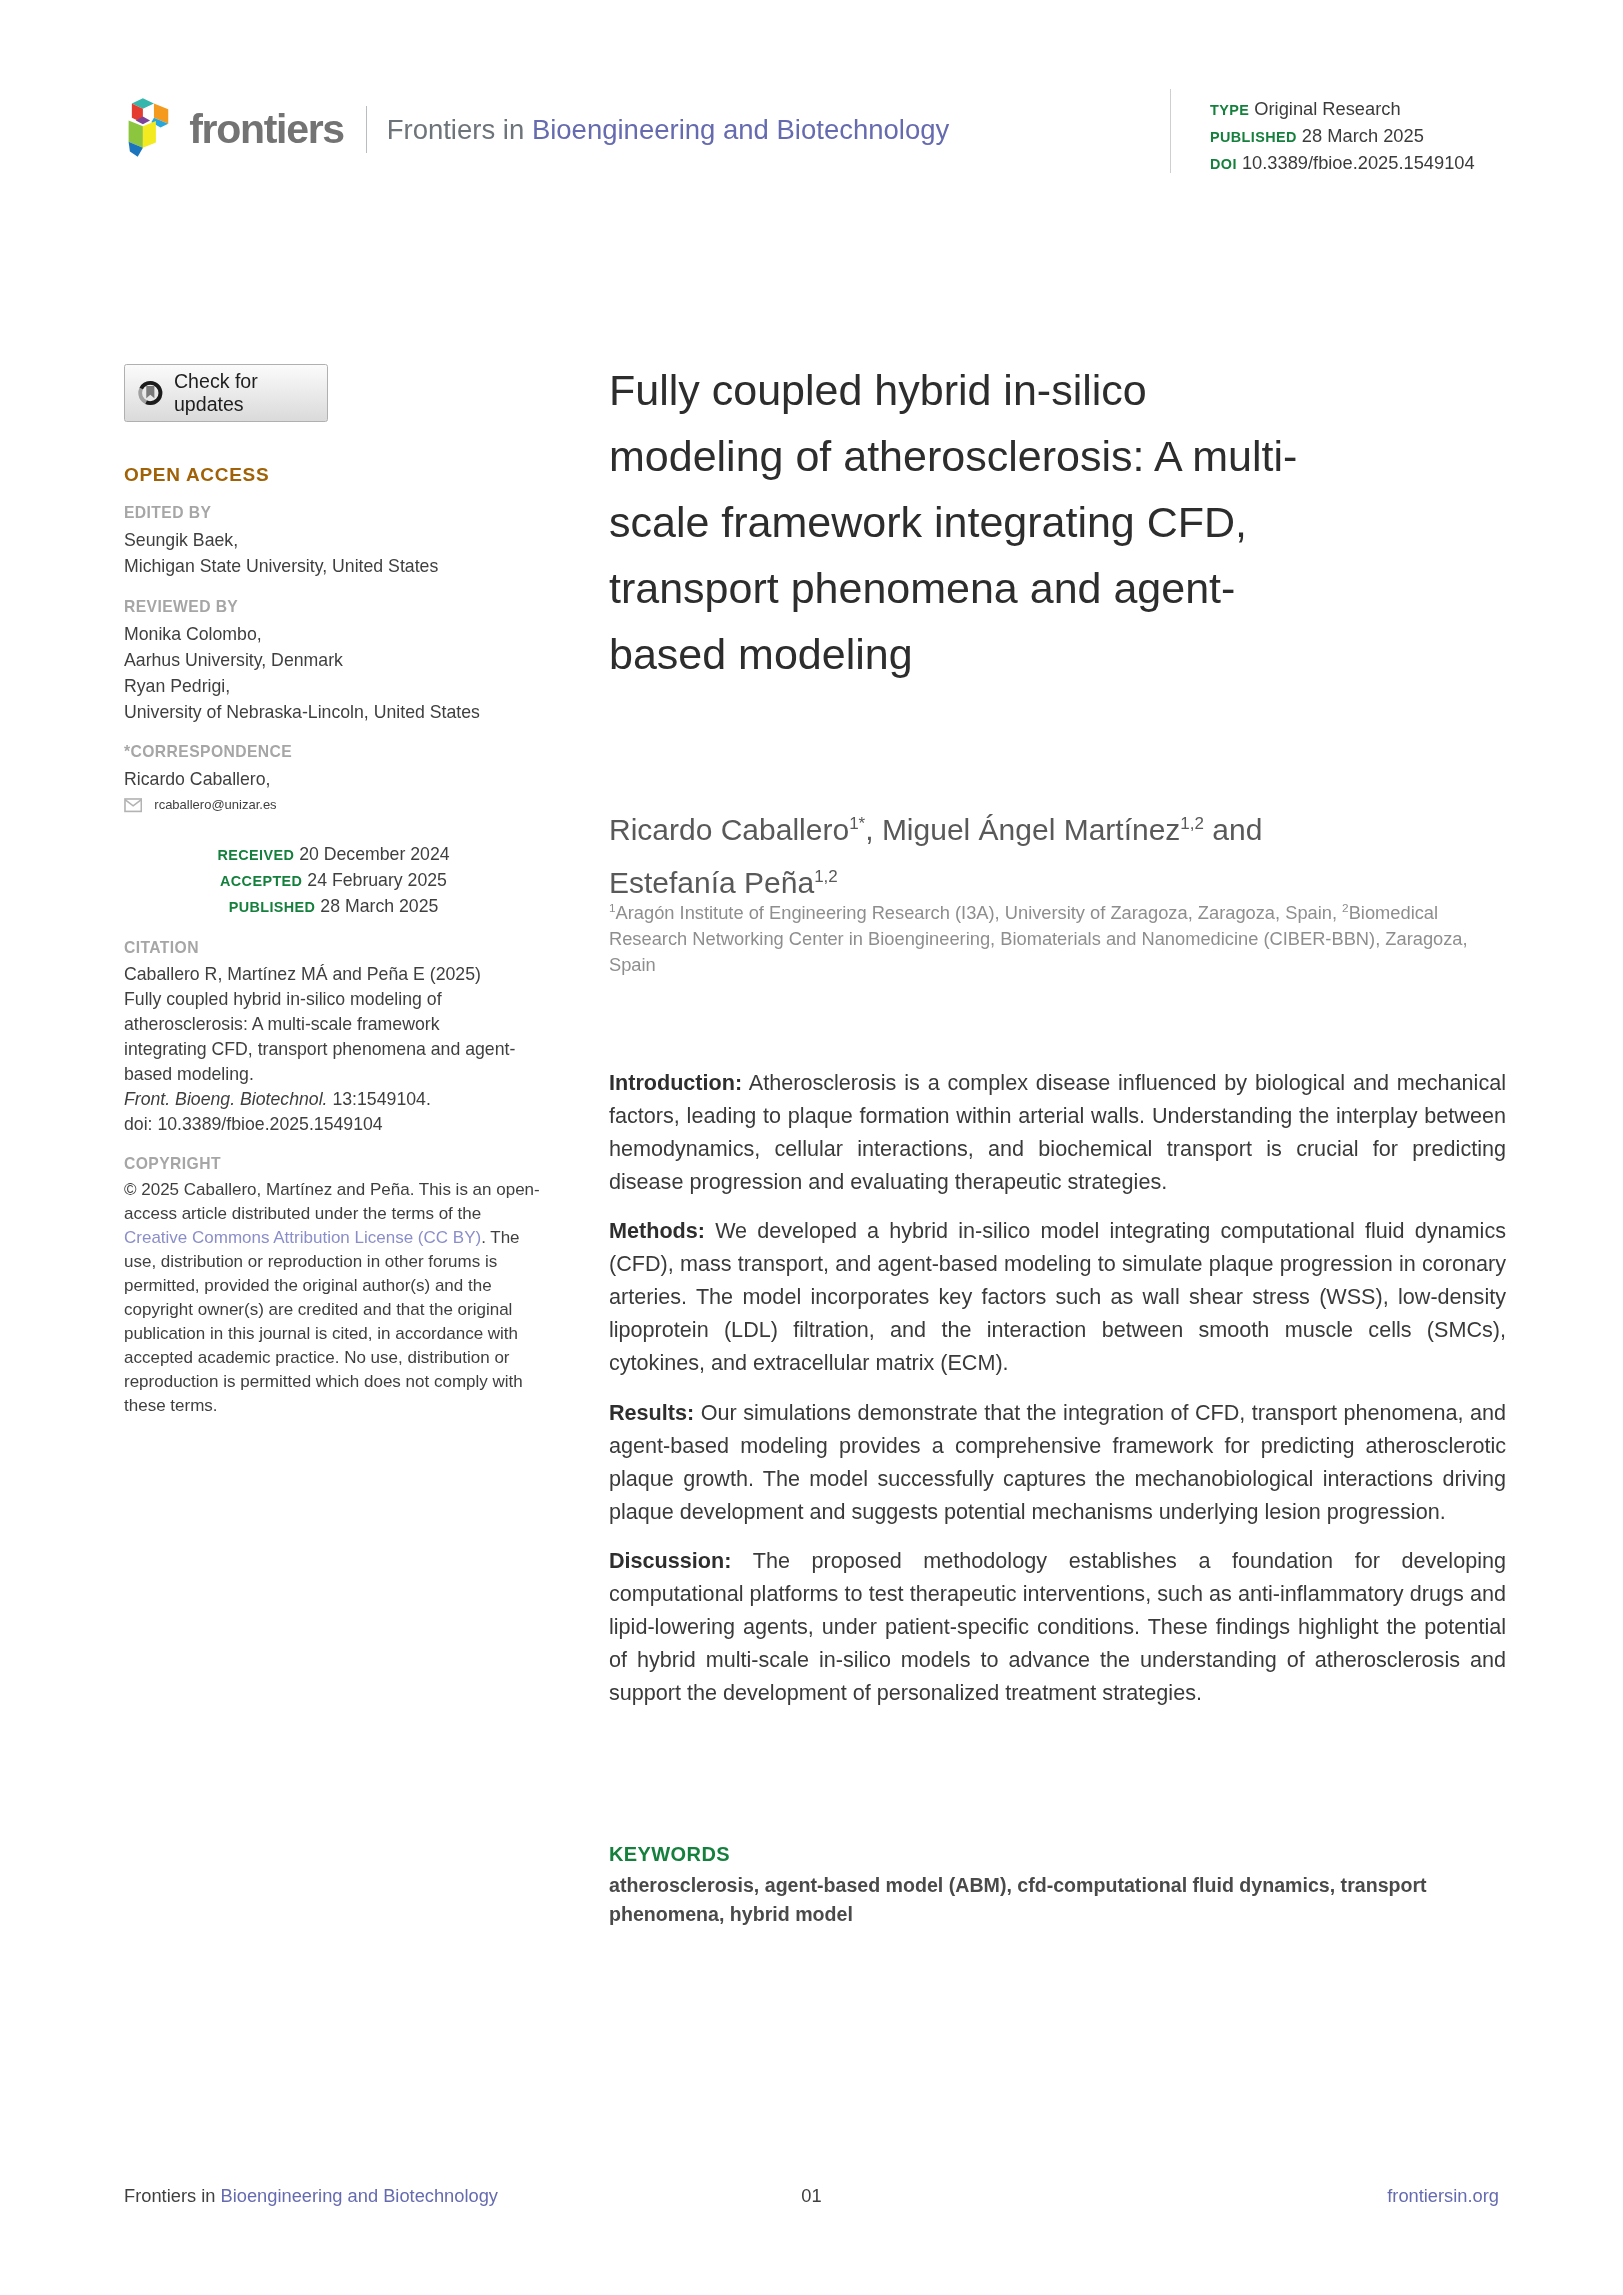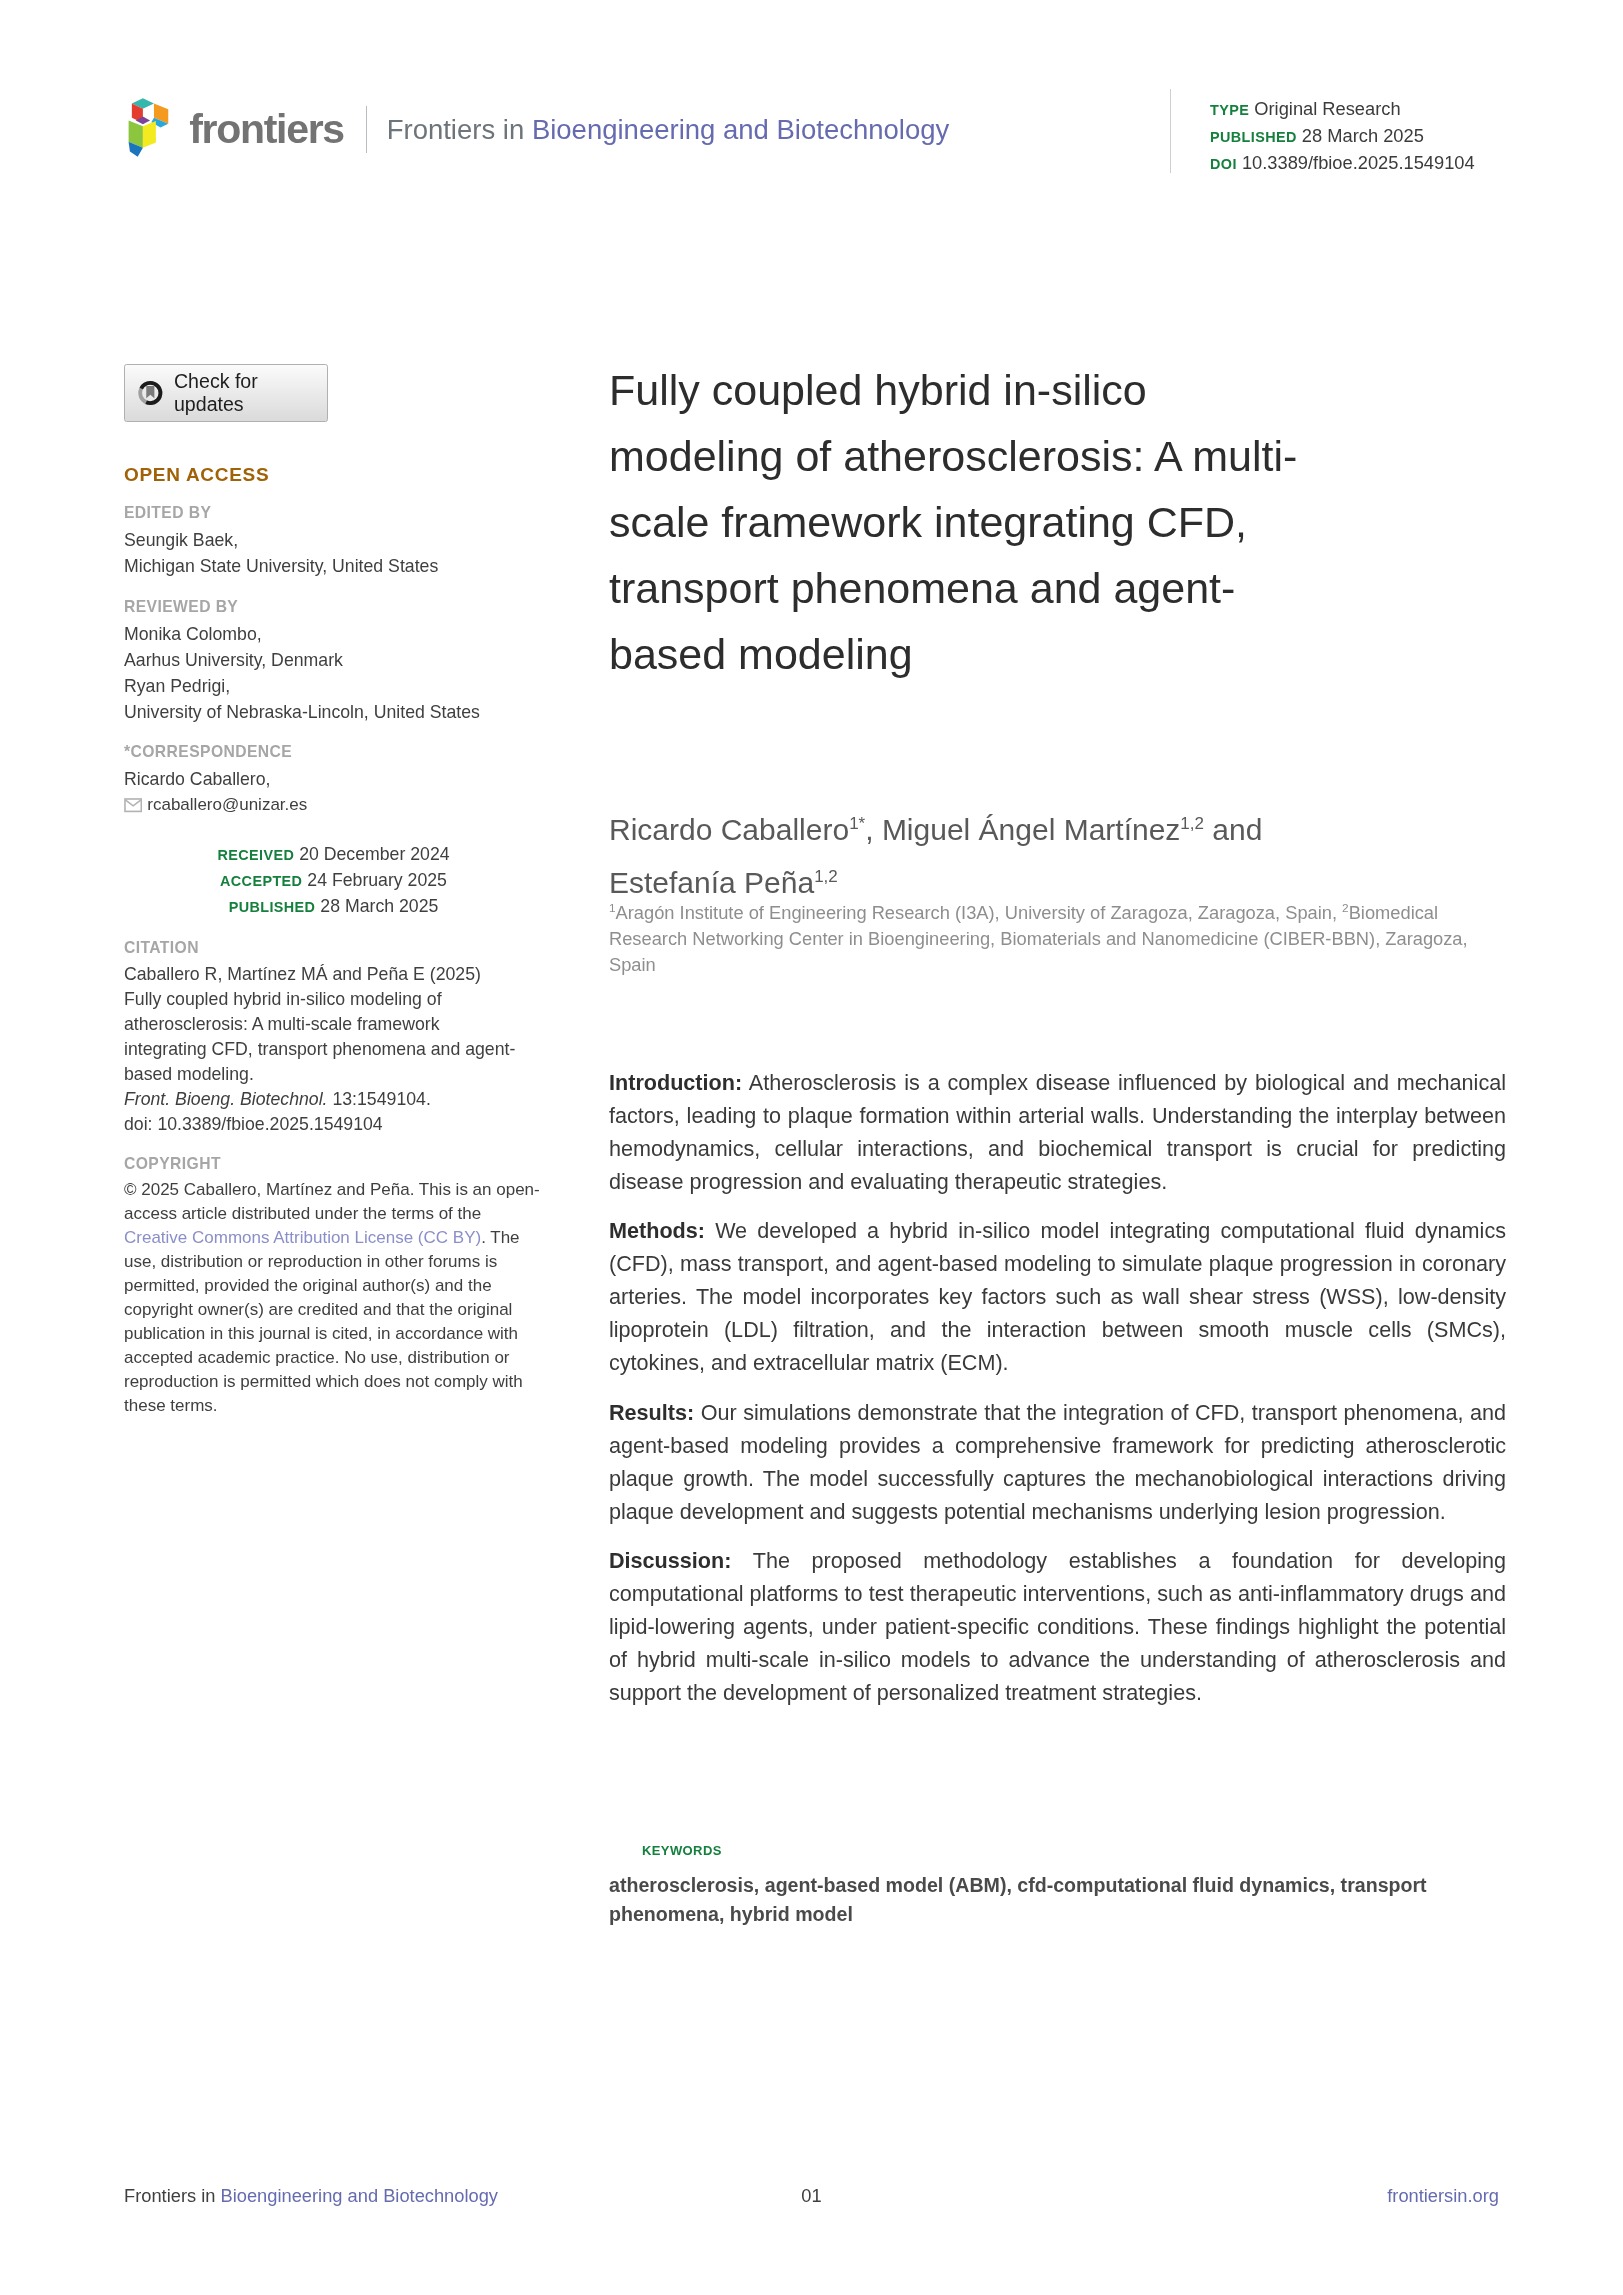--- a/index.html
+++ b/index.html
@@ -25,21 +25,21 @@
   .sidebar { position:absolute; left:124px; top:364px; width:419px; }
   .check-btn {
     width:204px; height:58px; border:0.7px solid #b0b0b0; border-radius:2.6px;
     background:linear-gradient(#fbfbfb,#dadada);
     display:flex; align-items:center; padding:0 11.8px; box-sizing:border-box; cursor:pointer;
   }
   .check-btn span.txt { font-size:19.6px; color:#1e1e1e; margin-left:10.5px; }
   .oa-title { margin-top:42px; font-size:19px; font-weight:700; letter-spacing:0.7px; color:#a16207; }
   .side-label { display:block; color:#a6a6a6; font-size:15.7px; font-weight:700; letter-spacing:0.4px; margin:18.3px 0 5.2px; }
   .side-line { font-size:17.7px; color:#3f3f3f; line-height:26px; }
-  .email-line { display:flex; align-items:center; gap:5px; font-size:17px; line-height:26px; color:#3f3f3f; }
+  .email-line { display:flex; align-items:center; gap:12px; font-size:13px; line-height:26px; color:#3f3f3f; }
   .email-line a { color:#3f3f3f; text-decoration:none; }
   .dates { margin-top:24px;text-align:center; }
   .dates-row { font-size:17.7px; line-height:25px; color:#3f3f3f; white-space:nowrap; }
   .dates-row .lbl { font-size:14.4px; }
   .citation-text { width:393px; font-size:17.7px; line-height:25px; color:#3f3f3f; }
   .cit-journal { font-style:italic; }
   .copyright-text { width:419px; font-size:17px; line-height:24px; color:#3f3f3f; }
   .plink { color:#8a8ec9; text-decoration:none; cursor:pointer; }
 
   
@@ -145,21 +145,21 @@
 
   <div class="affiliations"><sup>1</sup><span>Aragón Institute of Engineering Research (I3A), University of Zaragoza, Zaragoza, Spain, </span><sup>2</sup><span>Biomedical Research Networking Center in Bioengineering, Biomaterials and Nanomedicine (CIBER-BBN), Zaragoza, Spain</span></div>
 
   <div class="abstract">
     <p><b>Introduction:</b><span> Atherosclerosis is a complex disease influenced by biological and mechanical factors, leading to plaque formation within arterial walls. Understanding the interplay between hemodynamics, cellular interactions, and biochemical transport is crucial for predicting disease progression and evaluating therapeutic strategies.</span></p>
     <p><b>Methods:</b><span> We developed a hybrid in-silico model integrating computational fluid dynamics (CFD), mass transport, and agent-based modeling to simulate plaque progression in coronary arteries. The model incorporates key factors such as wall shear stress (WSS), low-density lipoprotein (LDL) filtration, and the interaction between smooth muscle cells (SMCs), cytokines, and extracellular matrix (ECM).</span></p>
     <p><b>Results:</b><span> Our simulations demonstrate that the integration of CFD, transport phenomena, and agent-based modeling provides a comprehensive framework for predicting atherosclerotic plaque growth. The model successfully captures the mechanobiological interactions driving plaque development and suggests potential mechanisms underlying lesion progression.</span></p>
     <p><b>Discussion:</b><span> The proposed methodology establishes a foundation for developing computational platforms to test therapeutic interventions, such as anti-inflammatory drugs and lipid-lowering agents, under patient-specific conditions. These findings highlight the potential of hybrid multi-scale in-silico models to advance the understanding of atherosclerosis and support the development of personalized treatment strategies.</span></p>
   </div>
 
-  <span class="lbl kw-label" style="font-size:13px;margin-left:33px;">KEYWORDS</span>
+  <span class="lbl kw-label" style="font-size:20px;">KEYWORDS</span>
   <div class="kw-text">atherosclerosis, agent-based model (ABM), cfd-computational fluid dynamics, transport phenomena, hybrid model</div>
 
   <div class="footer">
     <span class="left"><span>Frontiers in </span><span class="name">Bioengineering and Biotechnology</span></span>
     <span class="center">01</span>
     <span class="right"><a>frontiersin.org</a></span>
   </div>
 
 </div>
 

